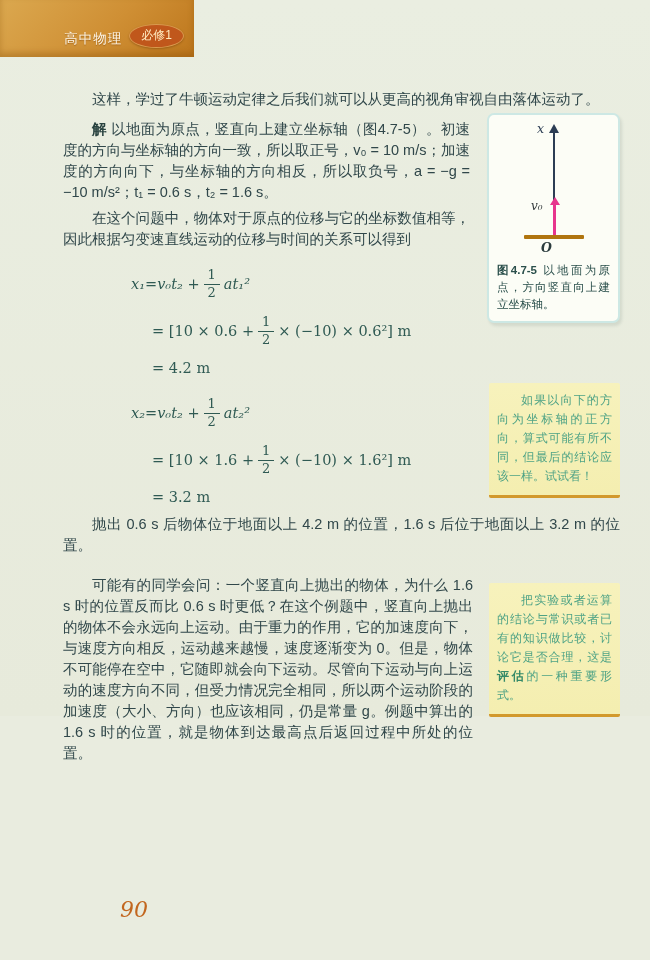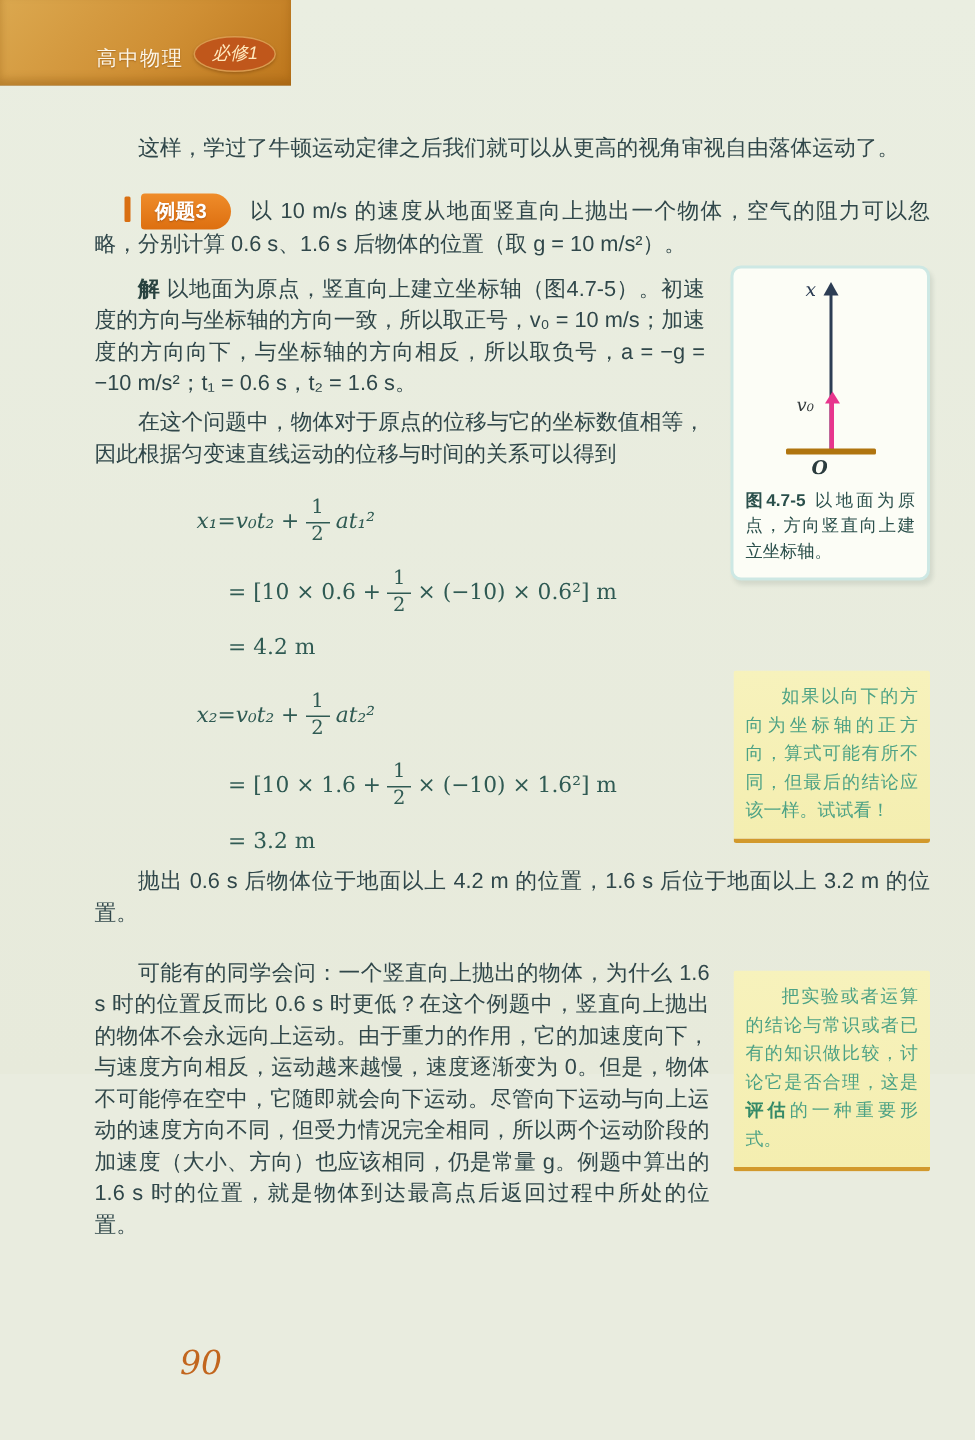--- a/index.html
+++ b/index.html
@@ -20,21 +20,20 @@
     box-shadow:inset 0 -4px 6px rgba(130,75,5,.35);
     display:flex; align-items:flex-end; justify-content:flex-end;
     padding:0 10px 9px 0; gap:7px;
   }
   .header-subject { color:#fdf6e8; font-size:13.5px; letter-spacing:1px; text-shadow:0 1px 1px rgba(120,60,0,.5); }
   .header-badge {
     background:#c0571b; color:#ffeabf; font-size:12px;
     padding:2px 11px 3px; border-radius:50%;
     border:1px solid #d99a4e; box-shadow:0 1px 2px rgba(100,50,0,.4);
     white-space:nowrap;
-    font-style:italic;
   }
 
   
   .content { position:absolute; top:80px; left:63px; width:557px; }
   .body-text {
     margin:0; font-size:14.5px; line-height:21px;
     text-align:justify; text-indent:2em; color:#30474a;
   }
   .noindent { text-indent:0; }
   .mt8 { margin-top:9px; }
@@ -112,27 +111,20 @@
   <div class="header-band">
     <span class="header-subject">高中物理</span>
     <span class="header-badge">必修1</span>
   </div>
 
   <div class="content">
 
 
     <p class="body-text mt8">这样，学过了牛顿运动定律之后我们就可以从更高的视角审视自由落体运动了。</p>
 
-    <p class="body-text example-p">
-      <span class="example-ribbon">
-        <span class="example-bar"></span>
-        <span class="example-badge">例题3</span>
-      </span>
-      <span>以 10 m/s 的速度从地面竖直向上抛出一个物体，空气的阻力可以忽略，分别计算 0.6 s、1.6 s 后物体的位置（取 g = 10 m/s²）。</span>
-    </p>
 
 
     <div class="figure-box">
       <div class="figure-canvas">
         <span class="axis-x-label">x</span>
         <div class="axis-arrowhead"></div>
         <div class="axis-line"></div>
         <div class="v0-vector"></div>
         <div class="v0-arrowhead"></div>
         <span class="v0-label">v₀</span>

